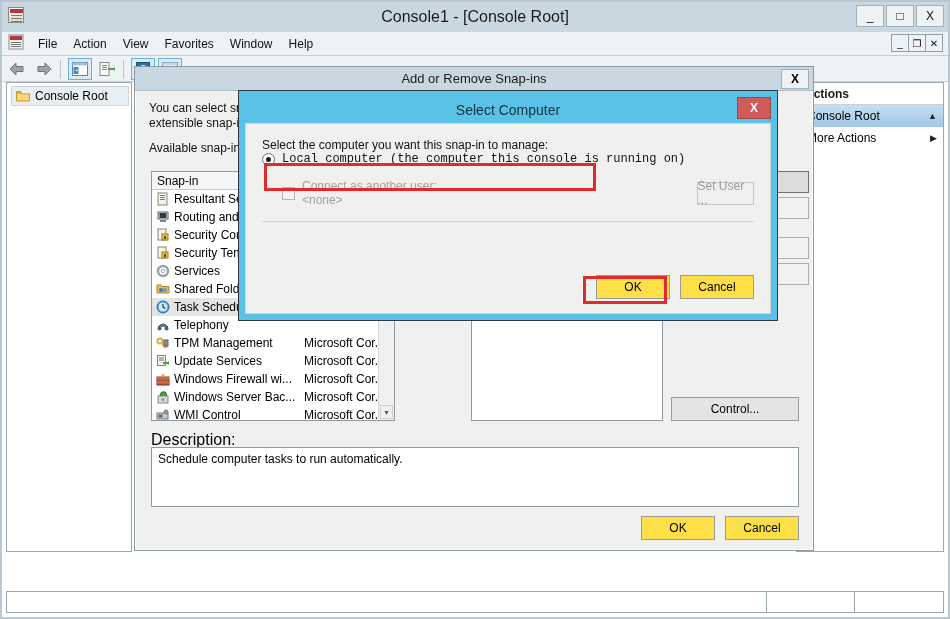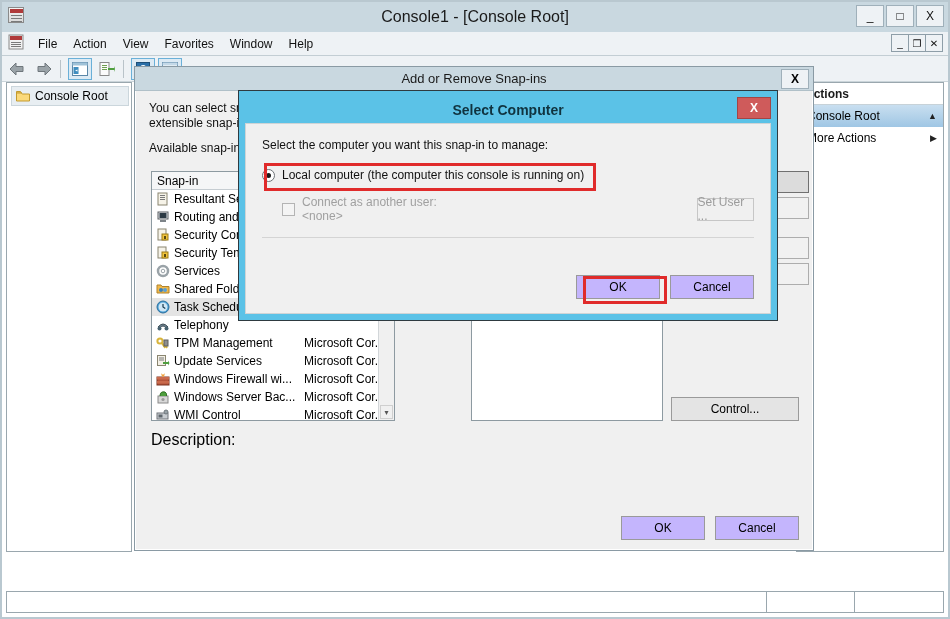--- a/index.html
+++ b/index.html
@@ -267,40 +267,40 @@
     position: absolute; left: 16px; top: 380px;
     width: 648px; height: 60px;
     background: #ffffff; border: 1px solid #8d9aa1;
     padding: 4px 6px; font-size: 12px;
   }
   .dlg-footer {
     position: absolute; right: 14px; bottom: 10px;
     display: flex; gap: 10px;
   }
   .std-btn {
-    width: 84px; height: 24px;
-    background: #c4b5fd; border: 1px solid #9a9a9a;
+    width: 74px; height: 24px;
+    background: #fde047; border: 1px solid #9a9a9a;
     font-size: 12px;
     display: flex; align-items: center; justify-content: center;
   }
 
   
   .selcomp-dlg {
     position: absolute; left: 236px; top: 88px;
     width: 540px; height: 231px;
     background: #5bc2e7;
     border: 1px solid #2e3a40;
     padding: 6px;
   }
   .selcomp-title {
     position: relative; height: 26px;
   }
   .selcomp-title-text {
     position: absolute; left: 0; right: 0; text-align: center;
-    line-height: 26px; font-size: 14px; color: #10333f; font-weight: bold;
+    line-height: 26px; font-size: 14px; color: #10333f;
   }
   .selcomp-close {
     position: absolute; right: 0; top: 0;
     width: 34px; height: 22px;
     background: #cf5b5b; border: 1px solid #a34545;
     display: flex; align-items: center; justify-content: center;
     color: #ffffff; font-weight: bold; font-size: 12px;
   }
   .selcomp-body {
     position: relative;
@@ -684,37 +684,40 @@
     <div class="mid-btns">
       <div class="mid-btn first"></div>
       <div class="mid-btn"></div>
       <div class="mid-btn" style="margin-top:18px;"></div>
       <div class="mid-btn"></div>
     </div>
 
     <div class="adv-btn">Control...</div>
 
     <div class="desc-label">Description:</div>
+    <div class="desc-box">
+      <span>Schedule computer tasks to run automatically.</span>
+    </div>
 
     <div class="dlg-footer">
       <div class="std-btn">OK</div>
       <div class="std-btn">Cancel</div>
     </div>
   </div>
 
   <div class="selcomp-dlg">
     <div class="selcomp-title">
       <div class="selcomp-title-text">Select Computer</div>
       <div class="selcomp-close">X</div>
     </div>
 
     <div class="selcomp-body">
       <div class="sc-prompt">Select the computer you want this snap-in to manage:</div>
 
-      <div class="radio-row" style="margin-top:16px;">
+      <div class="radio-row" style="margin-top:0;font-family:Liberation Mono, monospace;">
         <span class="radio on"></span>
         <span>Local computer (the computer this console is running on)</span>
       </div>
 
 
       <div style="display:flex;align-items:center;margin-top:13px;">
         <div style="display:flex;align-items:center;width:270px;padding-left:20px;">
           <span class="cb"></span>
           <span class="muted" style="font-size:12px;">Connect as another user: &lt;none&gt;</span>
         </div>

